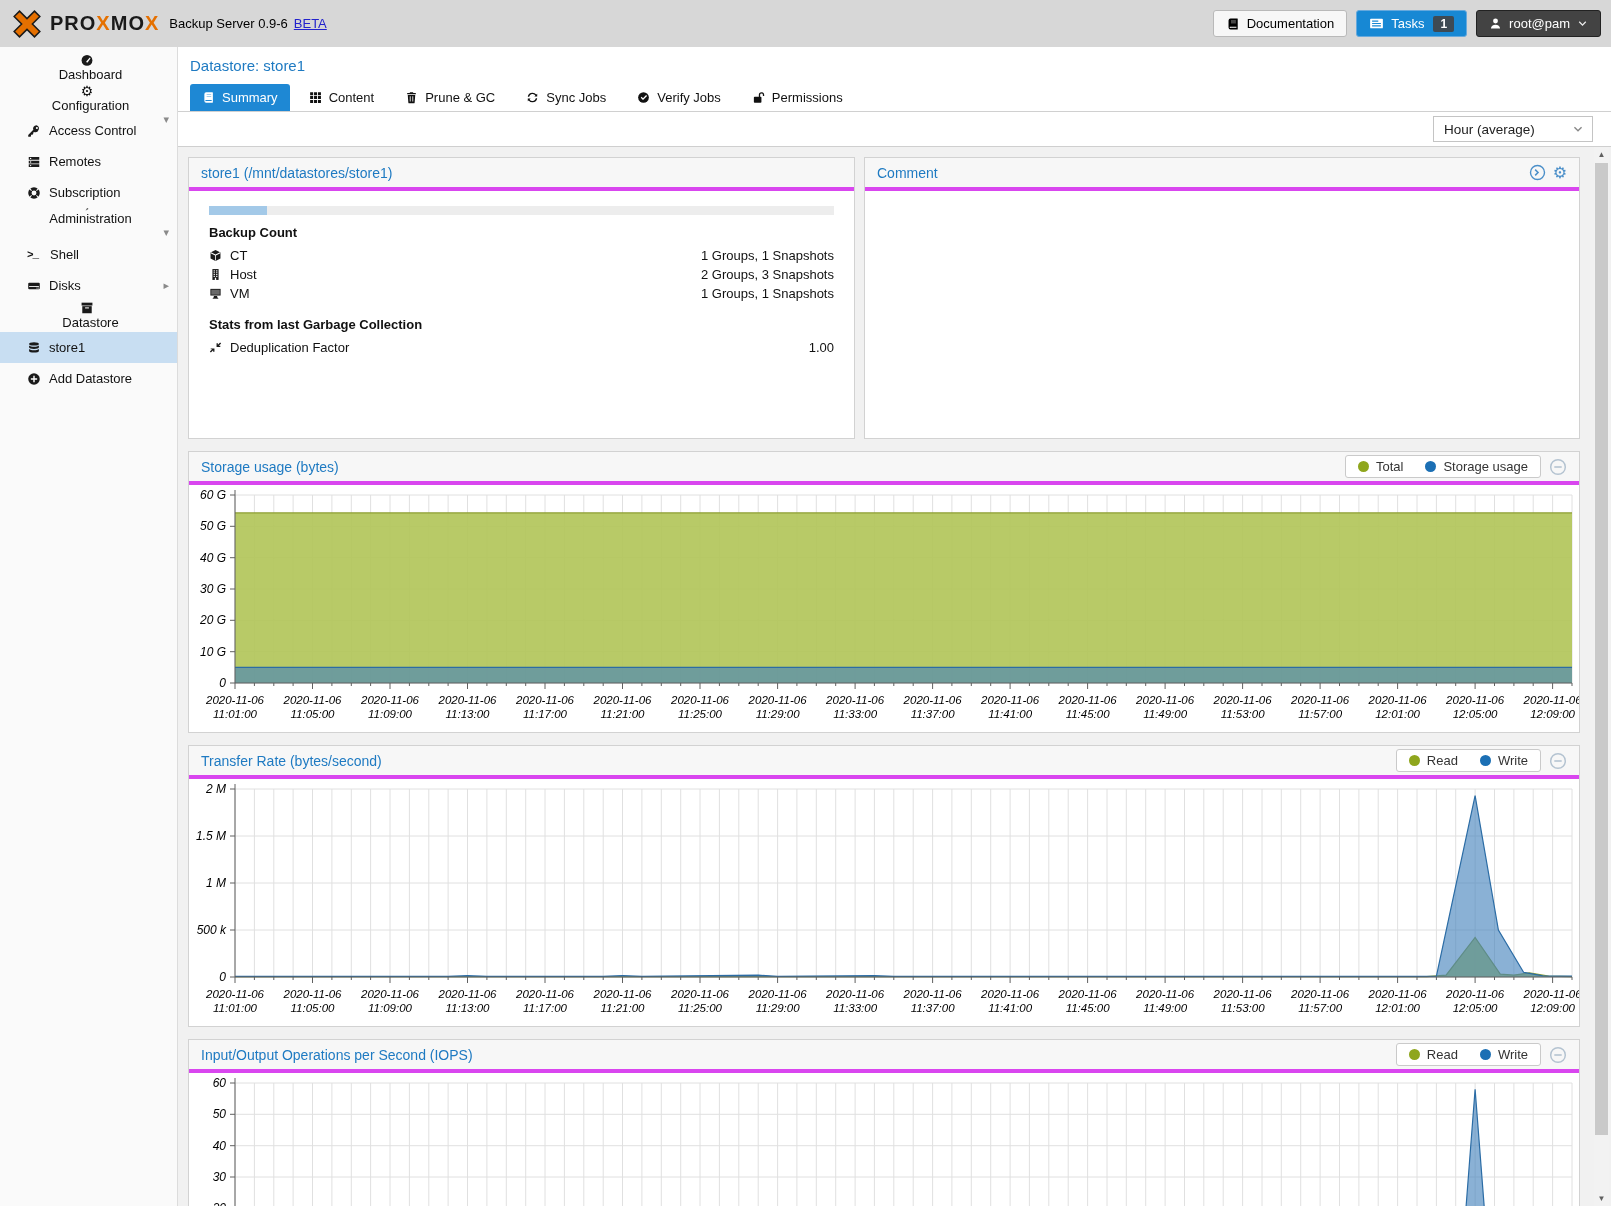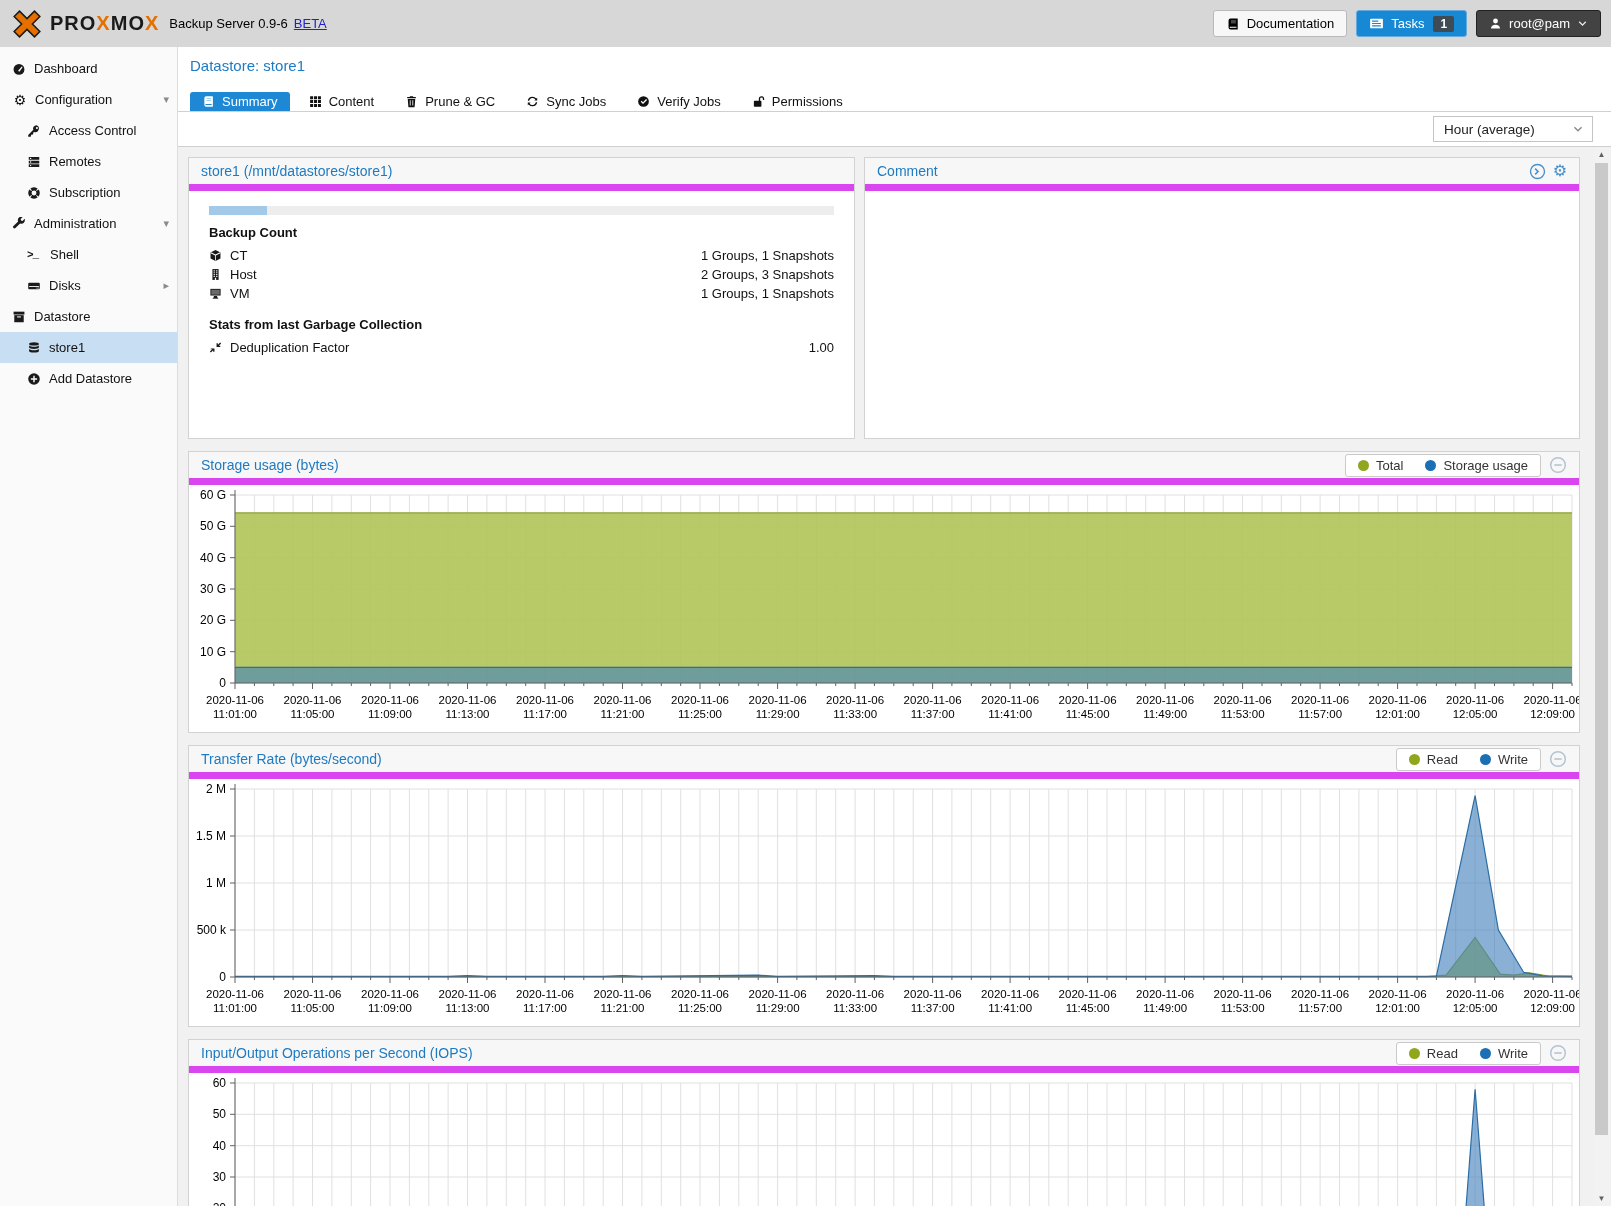--- a/index.html
+++ b/index.html
@@ -19,47 +19,47 @@
   .btn-doc { background:#f7f7f7; border:1px solid #b9b9b9; color:#000; }
   .btn-tasks { background:#1788d4; border:1px solid #66a9dd; color:#fff; --icd:#1788d4; }
   .badge { background:#3e4a54; color:#fff; font-weight:bold; font-size:12px; border-radius:2px; padding:1px 7px; margin-left:2px; }
   .btn-user { background:#434343; border:1px solid #222; color:#fff; --icd:#434343; }
   .btn-user .chev { width:11px; height:11px; opacity:.9; }
 
   
   .frame { display:flex; flex:1; min-height:0; }
   .sidebar { width:178px; flex:none; background:#fafafa; border-right:1px solid #dcdcdc; padding-top:6px; }
   .snav { height:31px; display:flex; align-items:center; cursor:pointer; padding-right:8px; }
-  .snav.lvl0 { padding-left:12px; }
+  .snav.lvl0 { padding-left:12px;flex-direction:column; }
   .snav.lvl1 { padding-left:27px; }
   .snav.selected { background:#c8def2; }
   .snav .ic { margin-right:8px; color:#1a1a1a; }
   .snav .glyph { width:16px; margin-right:7px; font-size:14px; line-height:14px; text-align:center; }
   .caret { margin-left:auto; color:#8a8a8a; font-size:11px; }
   .shellic { width:16px; margin-right:7px; font-family:"Liberation Mono","DejaVu Sans Mono",monospace; font-weight:bold; font-size:11px; letter-spacing:-1px; }
 
   .content { flex:1; min-width:0; display:flex; flex-direction:column; }
   .titlebar { height:37px; background:#fff; display:flex; align-items:center; padding-left:12px; flex:none; }
   .pagetitle { color:#1e7ac2; font-size:15px; }
   .tabbar { height:28px; background:#fff; border-bottom:1px solid #d0d0d0; display:flex; align-items:flex-end; padding-left:12px; gap:7px; flex:none; }
-  .tab { height:19px; display:inline-flex; align-items:center; gap:7px; padding:4px 12px; border-radius:3px 3px 0 0; font-size:13px; cursor:pointer; color:#111; }
+  .tab { height:27px; display:inline-flex; align-items:center; gap:7px; padding:4px 12px; border-radius:3px 3px 0 0; font-size:13px; cursor:pointer; color:#111; }
   .tab .ic { width:13px; height:13px; }
   .tab.active { background:#1e88d4; color:#fff; --icd:#1e88d4; }
   .toolbar { height:35px; background:#fff; border-bottom:1px solid #cfcfcf; display:flex; align-items:center; justify-content:flex-end; padding-right:18px; flex:none; }
   .select { width:160px; height:26px; border:1px solid #c4c4c4; background:#fff; display:flex; align-items:center; justify-content:space-between; padding:0 8px 0 10px; font-size:13.5px; color:#222; cursor:pointer; }
   .select .chev { width:12px; height:12px; color:#888; }
 
   
   .scrollarea { flex:1; background:#f1f1f1; position:relative; overflow:hidden; padding:10px 0 0 10px; }
   .panelrow { display:flex; gap:9px; width:1392px; align-items:stretch; }
   .panel { background:#fff; border:1px solid #d2d2d2; }
   .p-left { width:667px; flex:none; }
   .p-right { width:716px; flex:none; }
   .p-chart { width:1392px; margin-top:12px; }
-  .phead { background:#f7f7f7; border-bottom:7px solid #d946ef; padding:7px 12px; display:flex; align-items:center; position:relative; height:33px; }
+  .phead { background:#f7f7f7; border-bottom:4px solid #d946ef; padding:7px 12px; display:flex; align-items:center; position:relative; height:33px; }
   .ptitle { color:#1e7ac2; font-size:14px; }
   .phead-icons { margin-left:auto; display:flex; align-items:center; gap:7px; color:#4b8fc9; }
   .phead-icons .ic17 { width:17px; height:17px; cursor:pointer; }
   .phead-icons .gear { font-size:16px; line-height:16px; cursor:pointer; }
 
   
   .sumbody { padding:13px 20px 10px 20px; }
   .srow { display:flex; align-items:center; height:19px; font-size:13px; }
   .srow .ic { width:13px; height:13px; margin-right:8px; color:#1a1a1a; }
   .srow .val { margin-left:auto; }
@@ -67,21 +67,21 @@
   .pbar { height:9px; background:#ededed; margin:2px 0 10px 0; }
   .pbar .fill { height:100%; background:#a3c9e8; }
   .sheading { font-weight:bold; margin:9px 0 6px 0; font-size:13px; }
   .commentbody { min-height:247px; }
 
   
   .legendbox { margin-left:auto; display:flex; align-items:center; border:1px solid #cacaca; border-radius:3px; background:#fff; padding:3px 12px; gap:22px; }
   .legitem { display:flex; align-items:center; gap:7px; font-size:13px; color:#333; cursor:pointer; }
   .dot { width:11px; height:11px; border-radius:50%; }
   .collapsebtn { width:18px; height:18px; color:#b4c3d1; margin-left:8px; cursor:pointer; }
-  .chartbody { position:relative; }
+  .chartbody { position:relative;font-style:italic; }
   .chartbody svg { display:block; font-family:"Liberation Sans","DejaVu Sans",sans-serif; }
 
   
   .vscroll { position:absolute; right:2px; top:0; bottom:0; width:15px; background:#f2f2f2; }
   .varrow { position:absolute; left:0; width:15px; height:15px; font-size:8px; color:#606060; text-align:center; line-height:15px; cursor:pointer; }
   .varrow.up { top:0; }
   .varrow.down { bottom:0; }
   .vthumb { position:absolute; left:1px; width:13px; top:16px; height:972px; background:#c9c9c9; cursor:pointer; }
 
   .ic { display:inline-block; }

